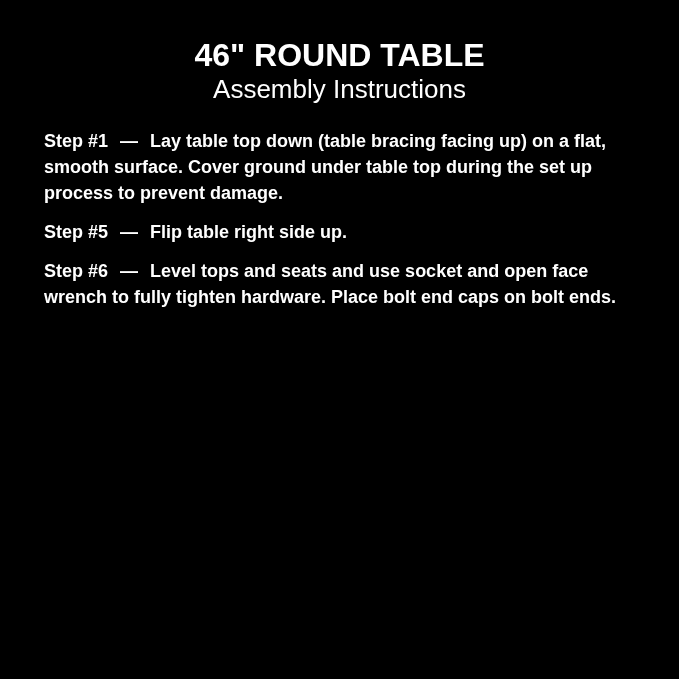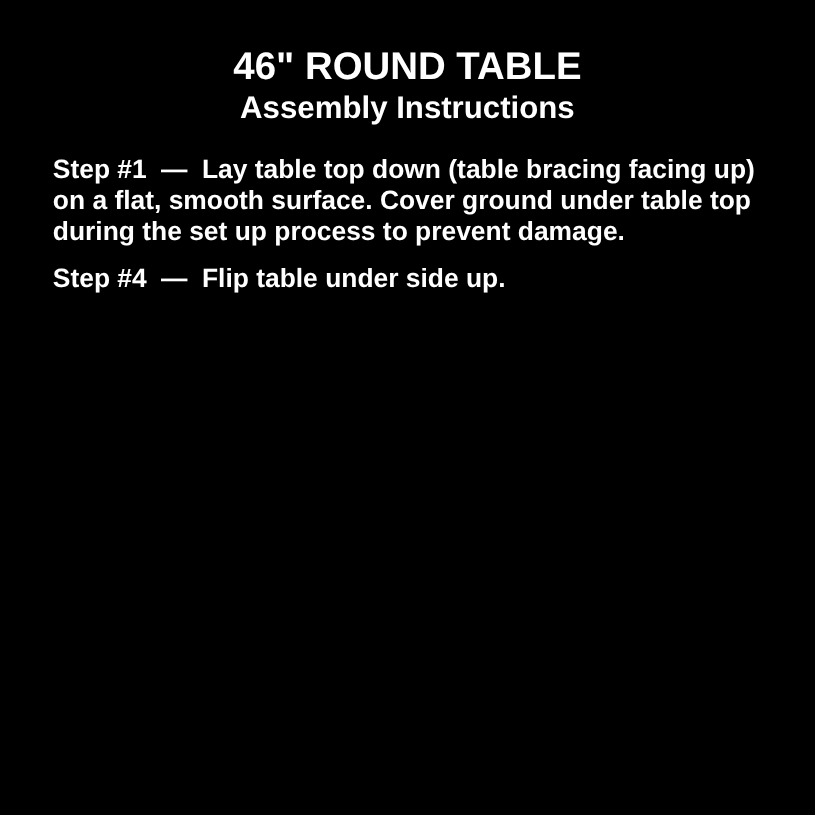--- a/index.html
+++ b/index.html
@@ -25,42 +25,43 @@
   .title {
     margin: 0;
     font-size: 32px;
     line-height: 32px;
     font-weight: 700;
   }
   .subtitle {
     margin: 5px 0 0 0;
     font-size: 26px;
     line-height: 26px;
-    font-weight: 700;
+    font-weight: 400;
   }
   .steps {
     margin-top: 26px;
     padding-left: 44px;
     width: 604px;
-    font-size: 22px;
+    font-size: 18px;
     line-height: 26px;
   }
   .steps p {
     margin: 0 0 13px 0;
   }
   .sep {
     padding: 0 12px;
   }
 </style>
 </head>
 <body>
 
 <div class="poster">
   <div class="header">
     <h1 class="title">46" ROUND TABLE</h1>
     <h2 class="subtitle">Assembly Instructions</h2>
   </div>
 
   <div class="steps">
     <p><span>Step #1</span><span class="sep">—</span><span>Lay table top down (table bracing facing up) on a flat, smooth surface. Cover ground under table top during the set up process to prevent damage.</span></p>
-    <p><span>Step #4</span><span class="sep">—</span><span>Flip table under side up.</span></p>
+    <p><span>Step #5</span><span class="sep">—</span><span>Flip table right side up.</span></p>
+    <p><span>Step #6</span><span class="sep">—</span><span>Level tops and seats and use socket and open face wrench to fully tighten hardware. Place bolt end caps on bolt ends.</span></p>
   </div>
 </div>
 
 </body></html>

